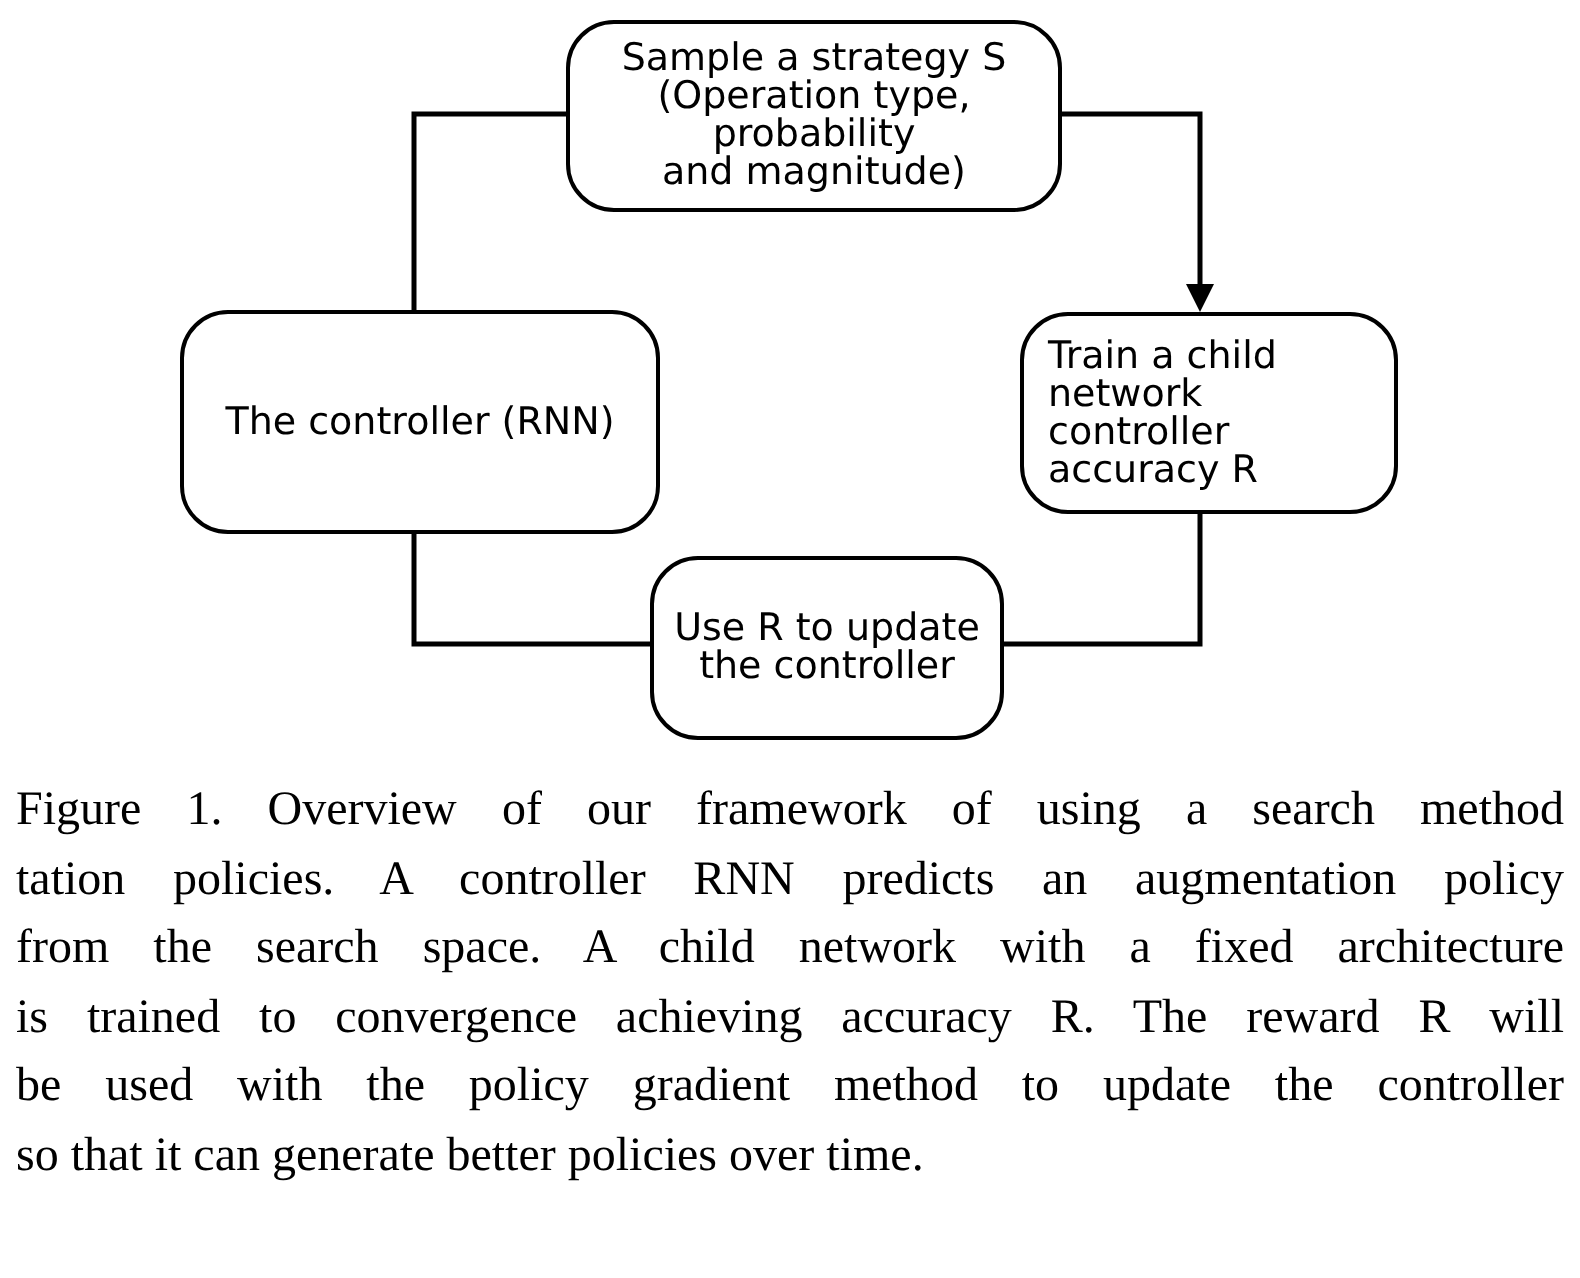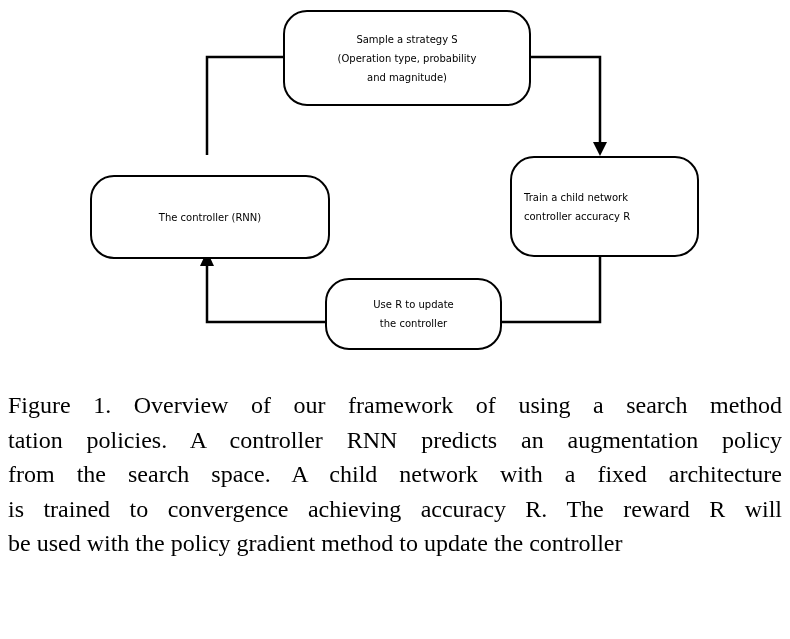--- a/index.html
+++ b/index.html
@@ -30,31 +30,31 @@
   }
   .node {
     position: absolute;
     box-sizing: border-box;
     border: 2.5px solid #000;
     border-radius: 24px;
     background: #ffffff;
     display: flex;
     flex-direction: column;
     justify-content: center;
-    font-size: 10px;
+    font-size: 19px;
     line-height: 19px;
   }
   .node.center {
     align-items: center;
     text-align: center;
   }
   .node-sample     { left: 283px; top: 10px;  width: 248px; height: 96px; }
-  .node-controller { left: 90px;  top: 155px; width: 240px; height: 84px; margin-top: 20px; }
+  .node-controller { left: 90px;  top: 155px; width: 240px; height: 112px; }
   .node-train      { left: 510px; top: 156px; width: 189px; height: 101px; padding-left: 12px; }
-  .node-update     { left: 325px; top: 278px; width: 177px; height: 72px; }
+  .node-update     { left: 325px; top: 278px; width: 177px; height: 92px; }
   .caption {
     margin: 10px 8px 0 8px;
     font-family: "Liberation Serif", serif;
     font-size: 24px;
     line-height: 34.5px;
   }
   .caption-line {
     text-align: justify;
     text-align-last: justify;
   }
@@ -97,13 +97,14 @@
   </div>
 
 </div>
 
 <div class="caption">
   <div class="caption-line">Figure 1. Overview of our framework of using a search method</div>
   <div class="caption-line">tation policies. A controller RNN predicts an augmentation policy</div>
   <div class="caption-line">from the search space. A child network with a fixed architecture</div>
   <div class="caption-line">is trained to convergence achieving accuracy R. The reward R will</div>
   <div class="caption-line">be used with the policy gradient method to update the controller</div>
+  <div class="caption-line">so that it can generate better policies over time.</div>
 </div>
 
 </body></html>

